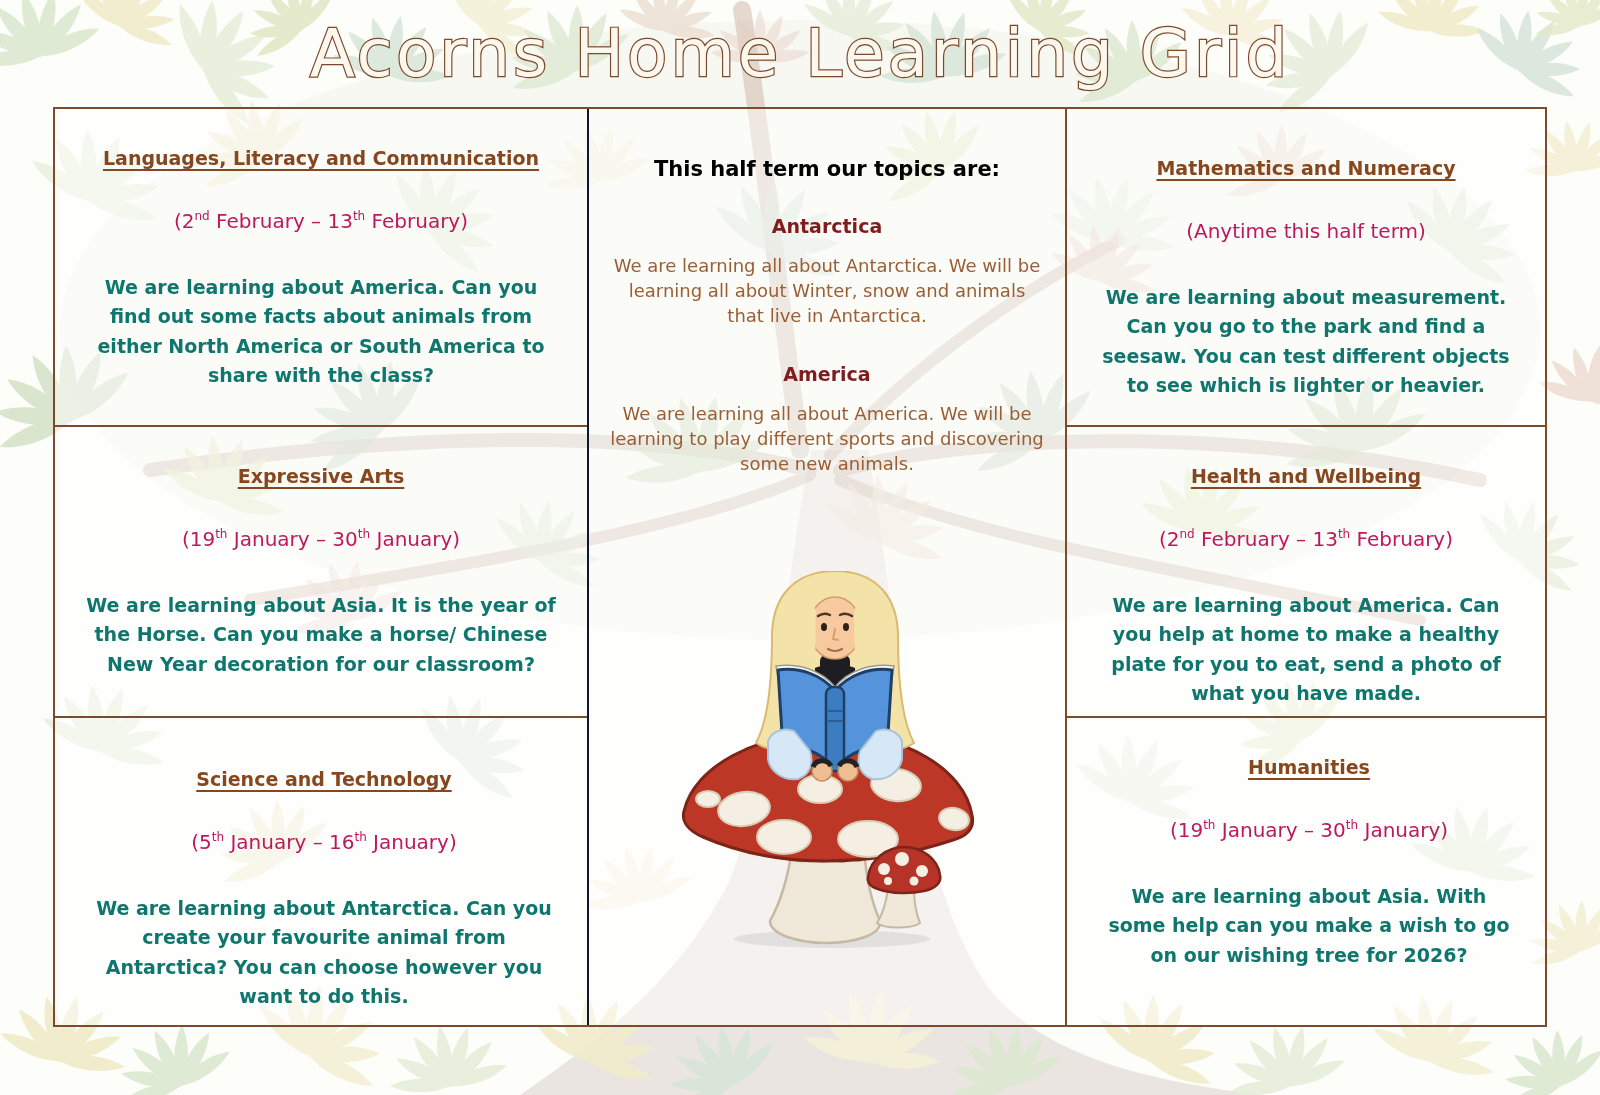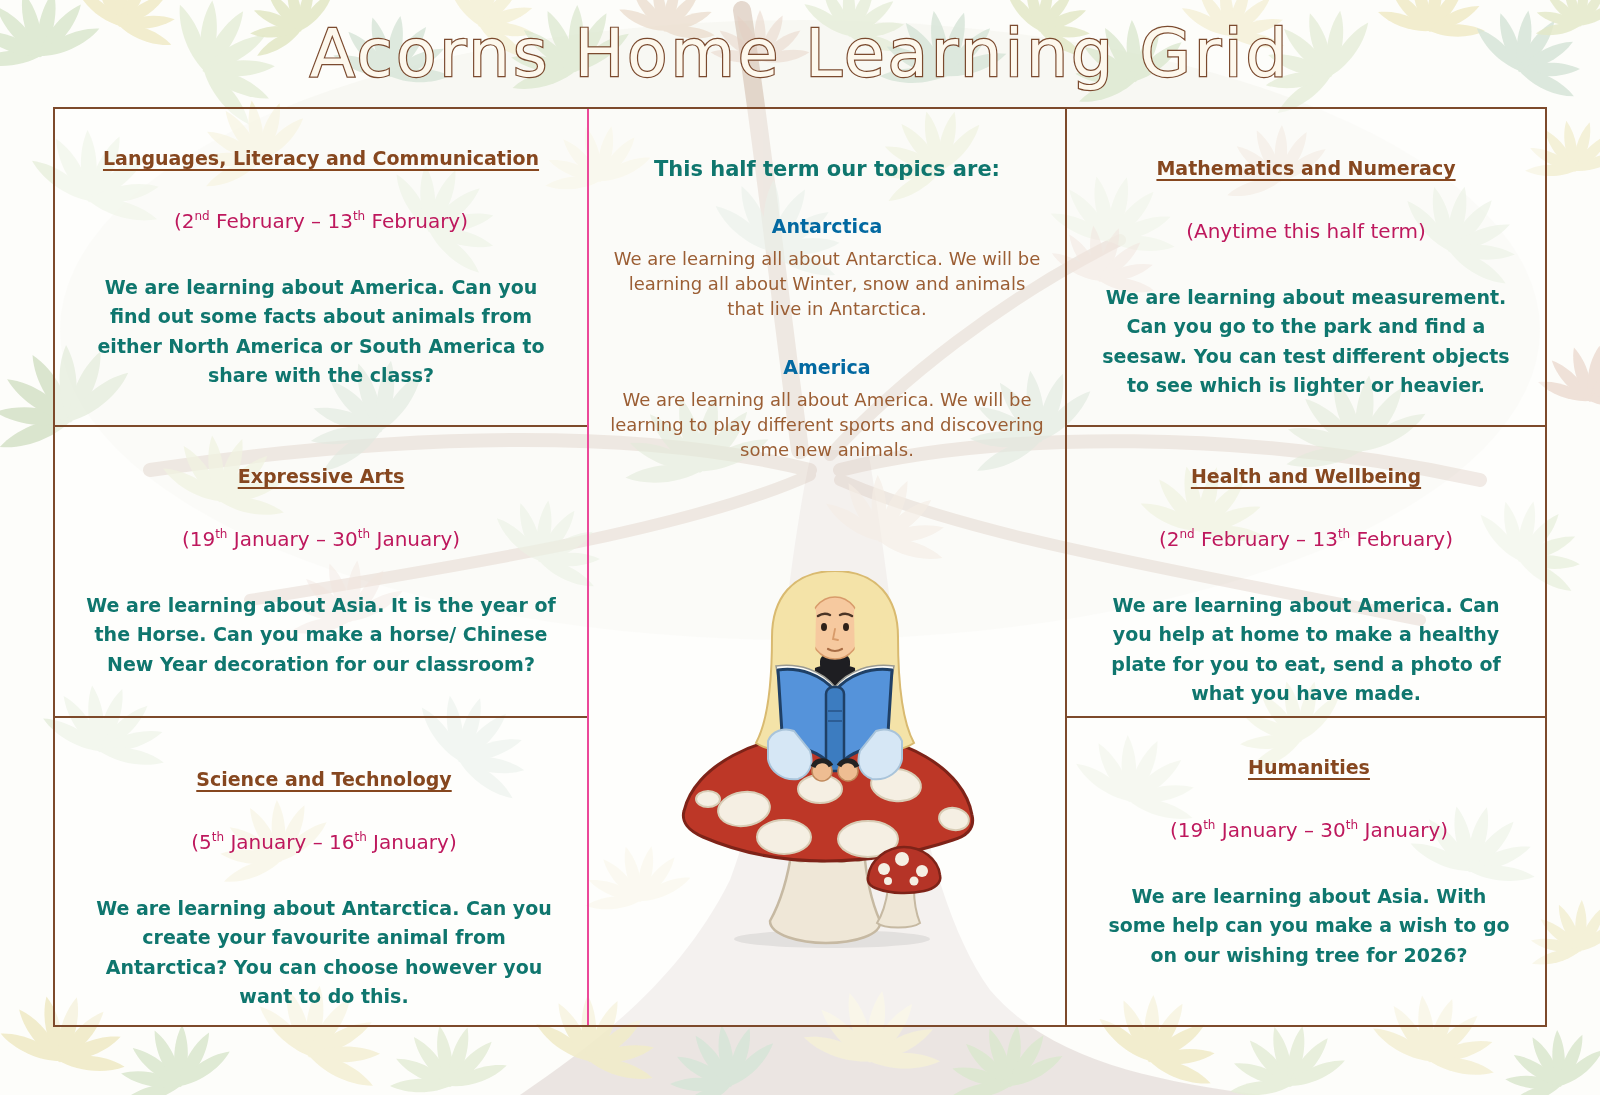--- a/index.html
+++ b/index.html
@@ -7,38 +7,38 @@
     width:1600px;height:1095px;position:relative;overflow:hidden;
     background:#fdfdfa;font-family:"DejaVu Sans",sans-serif;
   }
   .bg{position:absolute;left:0;top:0;z-index:0;}
   .title-wrap{position:absolute;left:0;top:0;width:1600px;height:106px;z-index:2;}
   .grid{
     position:absolute;left:53px;top:107px;width:1494px;height:920px;
     border:2px solid #7d4a2b;box-sizing:border-box;display:flex;z-index:1;
   }
   .col{display:flex;flex-direction:column;box-sizing:border-box;height:100%;}
-  .col-left{width:534px;border-right:2px solid #ec4899;}
+  .col-left{width:534px;border-right:2px solid #0f172a;}
   .col-mid{width:478px;border-right:2px solid #7d4a2b;position:relative;}
   .col-right{flex:1;}
   .cell{box-sizing:border-box;background:rgba(255,255,255,0.45);text-align:center;padding:14px 30px;overflow:hidden;}
   .row1{height:318px;border-bottom:2px solid #7d4a2b;}
   .row2{height:291px;border-bottom:2px solid #7d4a2b;}
   .row3{flex:1;padding-left:36px;}
   .c-title{
     font-size:19px;font-weight:700;color:#86471f;margin:24px 0 0;
     text-decoration:underline;text-underline-offset:4px;text-decoration-thickness:2px;
   }
   .c-date{font-size:20px;color:#be185d;margin:40px 0 0;font-weight:400;}
   .c-date sup{font-size:12px;}
   .c-body{font-size:19px;font-weight:700;color:#0f766e;line-height:1.55;margin:40px 0 0;}
   .panel{height:100%;background:rgba(255,255,255,0.45);text-align:center;padding:28px 20px;box-sizing:border-box;position:relative;}
-  .p-head{font-size:21px;font-weight:700;color:#0f766e;margin:20px 0 0;}
+  .p-head{font-size:21px;font-weight:700;color:#000000;margin:20px 0 0;}
   .topic{margin-top:34px;}
-  .t-name{font-size:19px;font-weight:700;color:#0369a1;margin:9px;}
+  .t-name{font-size:19px;font-weight:700;color:#7f1d1d;margin:16px;}
   .t-body{font-size:18px;color:#9b5e34;line-height:1.4;margin:4px 0 0;}
   .avatar{position:absolute;left:50%;bottom:76px;transform:translateX(-50%);}
 </style>
 </head>
 <body>
 
 <svg class="bg" width="1600" height="1095" viewBox="0 0 1600 1095" aria-hidden="true">
   <defs>
     <g id="leaf">
       <path transform="rotate(-81)" d="M0 2 C7 -12 8 -34 0 -50 C-8 -34 -7 -12 0 2 Z"></path>

